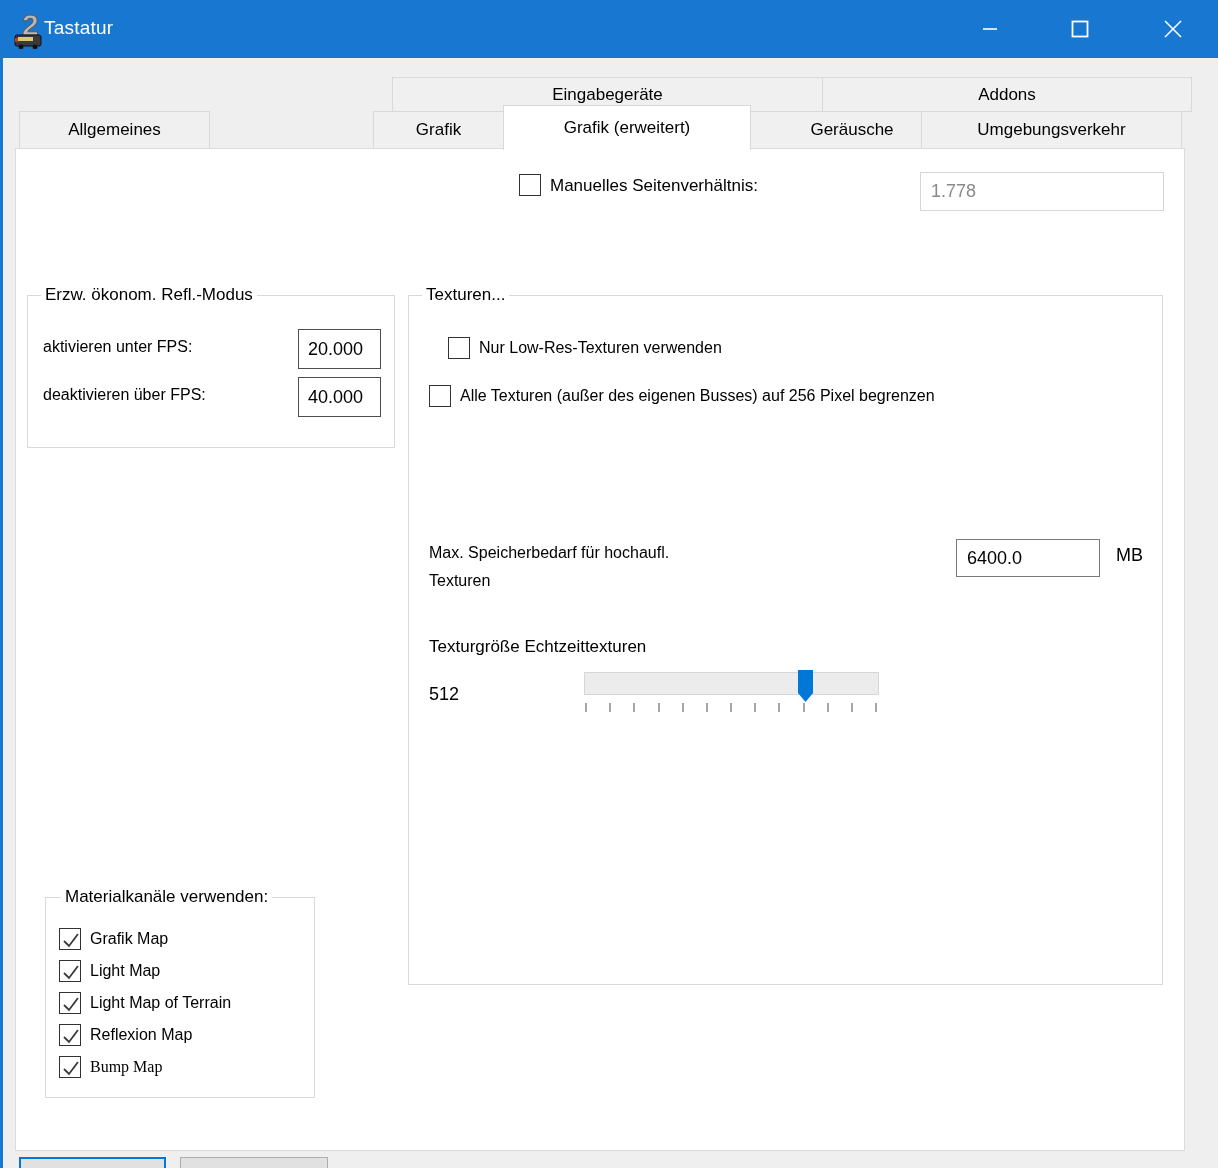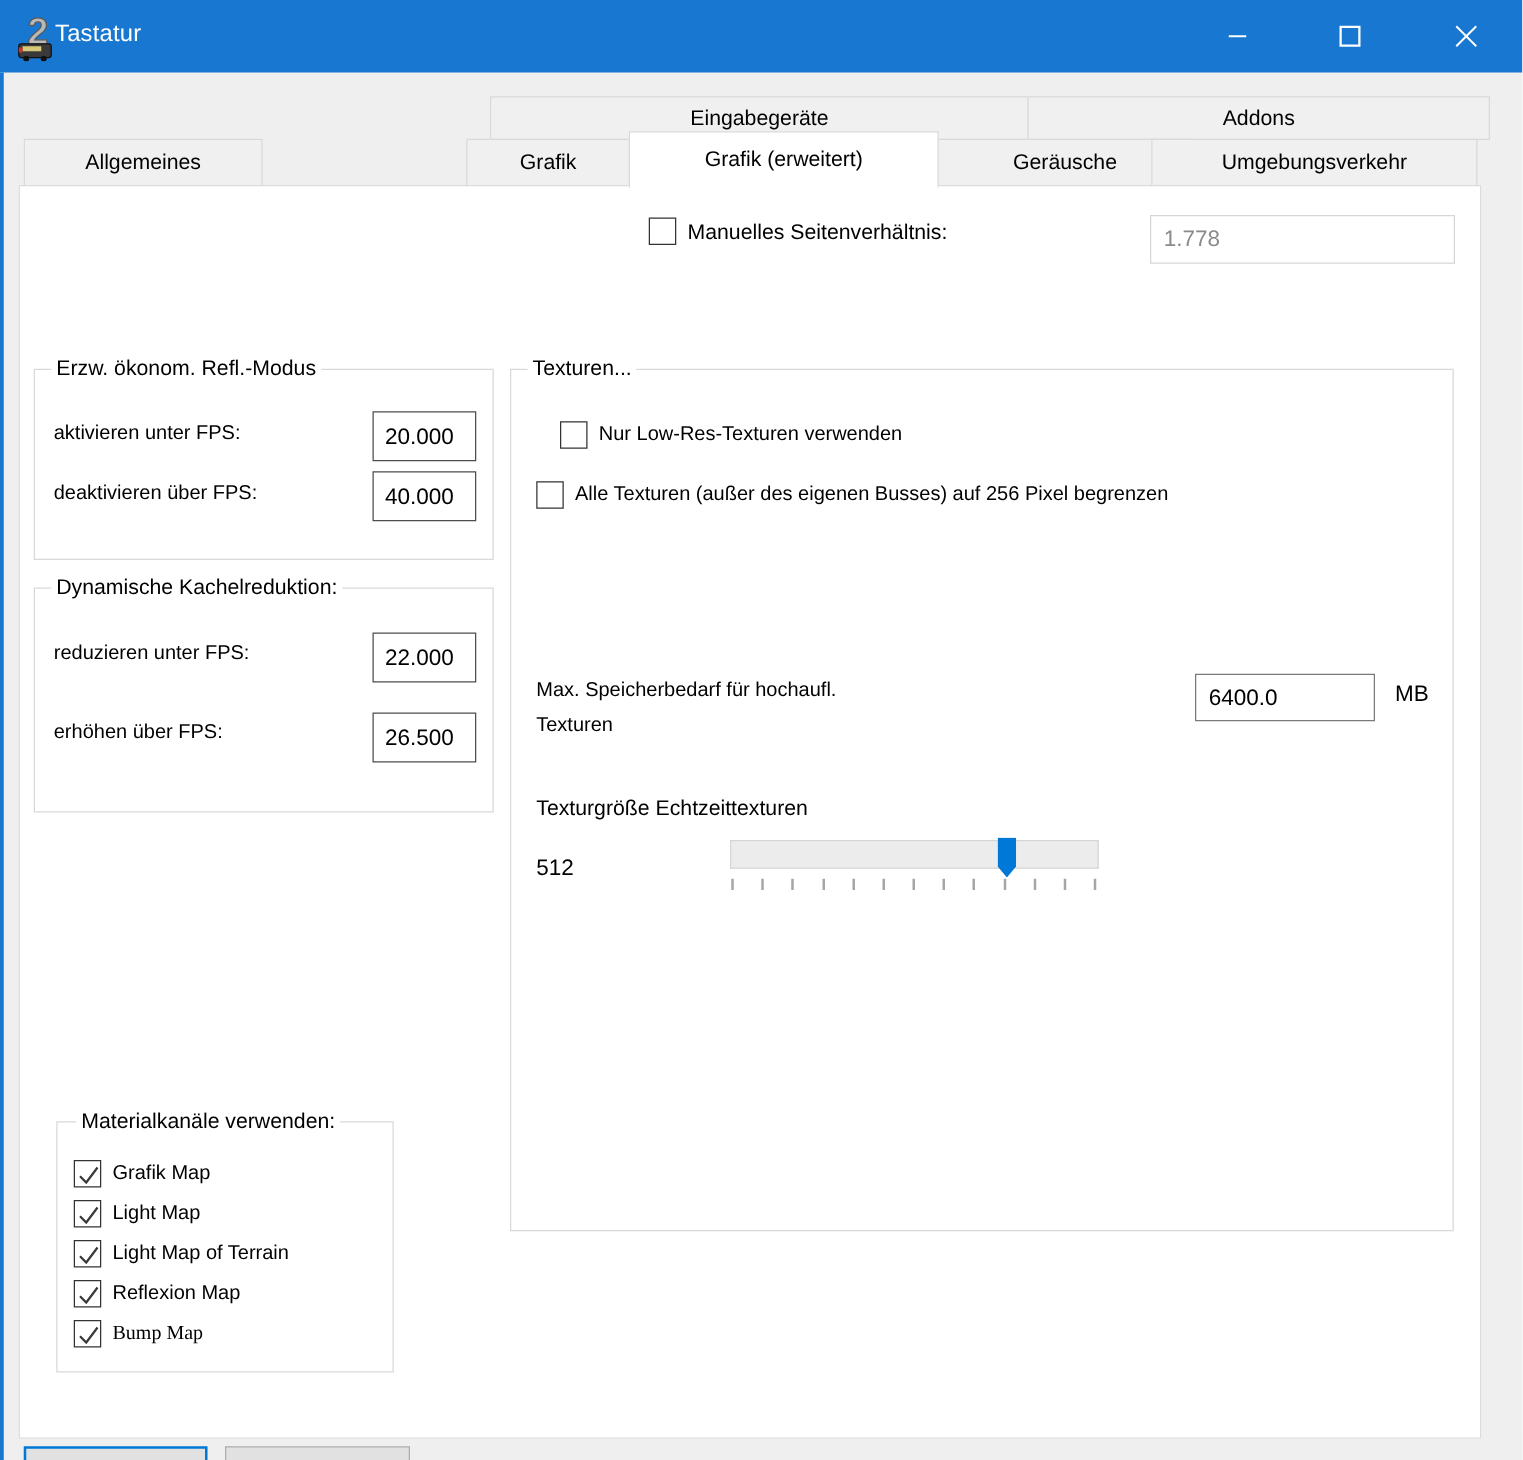--- a/index.html
+++ b/index.html
@@ -132,31 +132,20 @@
     <span class="lbl" style="left:15px; top:42px;">aktivieren unter FPS:</span>
     <div class="numinput" style="left:270px; top:33px;">
         <span>20.000</span>
       </div>
     <span class="lbl" style="left:15px; top:90px;">deaktivieren über FPS:</span>
     <div class="numinput" style="left:270px; top:81px;">
         <span>40.000</span>
       </div>
   </div>
 
-  <div class="groupbox" style="left:27px; top:470px; width:368px; height:180px;">
-    <span class="gb-title">Dynamische Kachelreduktion:</span>
-    <span class="lbl" style="left:15px; top:43px;">reduzieren unter FPS:</span>
-    <div class="numinput" style="left:270px; top:35px;">
-        <span>22.000</span>
-      </div>
-    <span class="lbl" style="left:15px; top:106px;">erhöhen über FPS:</span>
-    <div class="numinput" style="left:270px; top:99px;">
-        <span>26.500</span>
-      </div>
-  </div>
 
   <div class="groupbox" style="left:408px; top:295px; width:755px; height:690px;">
     <span class="gb-title">Texturen...</span>
 
     <div class="cbrow" style="left:20px; top:41px;padding-left:19px;">
       <span class="cbbox">
         
       </span>
       <span class="cblabel">Nur Low-Res-Texturen verwenden</span>
     </div>

